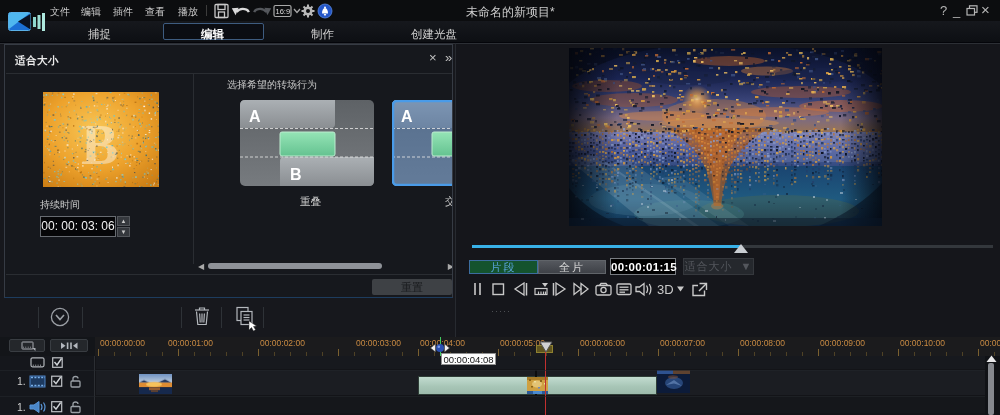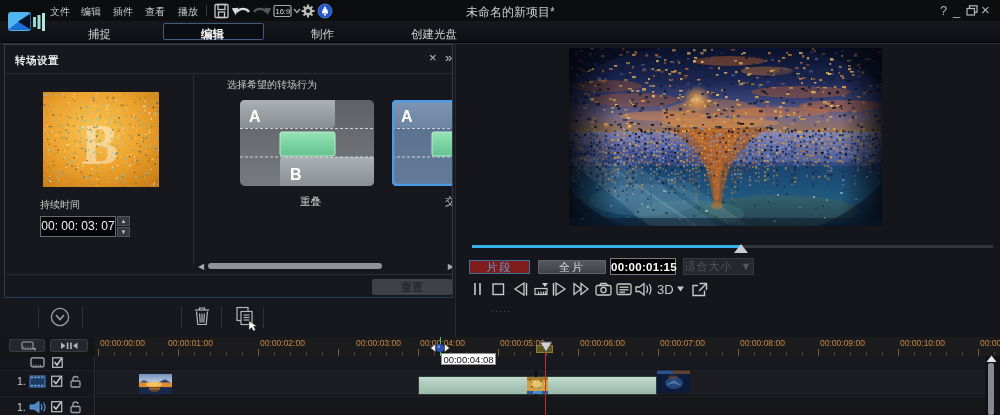--- a/index.html
+++ b/index.html
@@ -54,21 +54,21 @@
   line-height:18px; letter-spacing:2px; }
 
 
 #preview { position:absolute; left:455px; top:43px; width:545px; height:294px; background:#15161b;
   border-left:1px solid #272a30; border-top:1px solid #2c2f35; }
 #slider { position:absolute; left:16px; top:201px; width:521px; height:3px; background:#33373c; }
 #sliderfill { position:absolute; left:0; top:0; width:269px; height:3px; background:#38b1e8; }
 #sthumb { position:absolute; left:278px; top:200px; width:0; height:0;
   border-left:7px solid transparent; border-right:7px solid transparent; border-bottom:9px solid #c9cdd2; }
 .pvbtn { position:absolute; top:216px; height:14px; font-size:11px; text-align:center; line-height:13px; letter-spacing:2px; }
-#btn-pd { left:13px; width:61px; background:#7f1d1d; border:1px solid #3c6d9f; color:#5aa4dd; }
+#btn-pd { left:13px; width:69px; background:#14532d; border:1px solid #3c6d9f; color:#5aa4dd; }
 #btn-qp { left:82px; width:68px; background:linear-gradient(#55585e,#3e4147); border:1px solid #606469; color:#d8d8d8; }
 #tc2 { position:absolute; left:154px; top:214px; width:66px; height:17px; background:#000;
   border:1px solid #787c81; color:#fff; font-size:11.5px; font-weight:bold; text-align:center; line-height:16px; letter-spacing:0.3px; }
 #fitdd { position:absolute; left:227px; top:214px; width:71px; height:17px; background:#25282d;
   border:1px solid #35383d; color:#53565c; font-size:11px; line-height:15px; letter-spacing:1px; text-align:center; }
 
 
 #timeline { position:absolute; left:0; top:337px; width:1000px; height:78px; background:#131418; overflow:hidden; }
 #ruler { position:absolute; left:0; top:0; width:1000px; height:19px; background:#1b1b1d; overflow:hidden; }
 #rcorner { position:absolute; left:0; top:0; width:95px; height:19px; background:#131519; }
@@ -157,21 +157,21 @@
   <rect x="0.5" y="0.5" width="22" height="18" rx="2" fill="#1b6fd4" stroke="#5ab0e8" stroke-width="1"></rect>
   <path d="M 1 1 L 22 1 L 1 17 Z" fill="#4fb7ef"></path>
   <path d="M 22.5 2 L 10 9.5 L 22.5 17.5 Z" fill="#0a1222"></path>
   <rect x="25" y="5" width="3" height="10" fill="#8fd8cf"></rect>
   <rect x="29.5" y="3" width="3" height="14" fill="#9fe0d6"></rect>
   <rect x="34" y="1" width="3" height="18" fill="#aee8de"></rect>
 </svg>
 
 <div id="main">
   <div id="panel">
-    <div id="ptitle">转场设置</div>
+    <div id="ptitle">适合大小</div>
     <div class="pbtn" style="left:424px">×</div>
     <div class="pbtn" style="left:440px">»</div>
     <div class="hdiv" style="top:28px"></div>
     <div id="vdiv"></div>
 
     <svg class="abs" style="left:38px;top:47px" width="116" height="95" viewBox="0 0 116 95">
       <defs>
         <radialGradient id="og" cx="45%" cy="40%" r="75%">
           <stop offset="0" stop-color="#f8c656"></stop>
           <stop offset="55%" stop-color="#eda22c"></stop>
@@ -735,21 +735,21 @@
 <rect x="25.2" y="10.1" width="1.1" height="1.4" fill="#ffffff" opacity="0.39"></rect>
 <rect x="78.8" y="49.7" width="0.7" height="1.0" fill="#7ad4e8" opacity="0.62"></rect>
 <rect x="114.3" y="33.8" width="1.7" height="0.7" fill="#2a6a80" opacity="0.45"></rect>
 <rect x="68.3" y="53.1" width="1.0" height="1.1" fill="#5fc8e2" opacity="0.65"></rect>
 <rect x="67.7" y="64.5" width="1.0" height="1.0" fill="#48a8c8" opacity="0.38"></rect>
 <rect x="14.6" y="78.7" width="1.1" height="1.1" fill="#7ad4e8" opacity="0.77"></rect>
 <rect x="46.7" y="19.9" width="1.9" height="1.0" fill="#e8e0c8" opacity="0.57"></rect>
 <rect x="69.6" y="63.8" width="1.3" height="1.3" fill="#e8e0c8" opacity="0.55"></rect>
     </svg>
     <div id="durlab">持续时间</div>
-    <div id="tcbox">00: 00: 03: 07</div>
+    <div id="tcbox">00: 00: 03: 06</div>
     <div id="spin">
       <div class="spinb" style="top:0">▲</div>
       <div class="spinb" style="top:11px">▼</div>
     </div>
 
     <div id="sellab">选择希望的转场行为</div>
 
     <svg class="abs" style="left:235px;top:55px" width="134" height="86" viewBox="0 0 134 86">
       <defs>
         <linearGradient id="dg" x1="0" y1="0" x2="0" y2="1">

